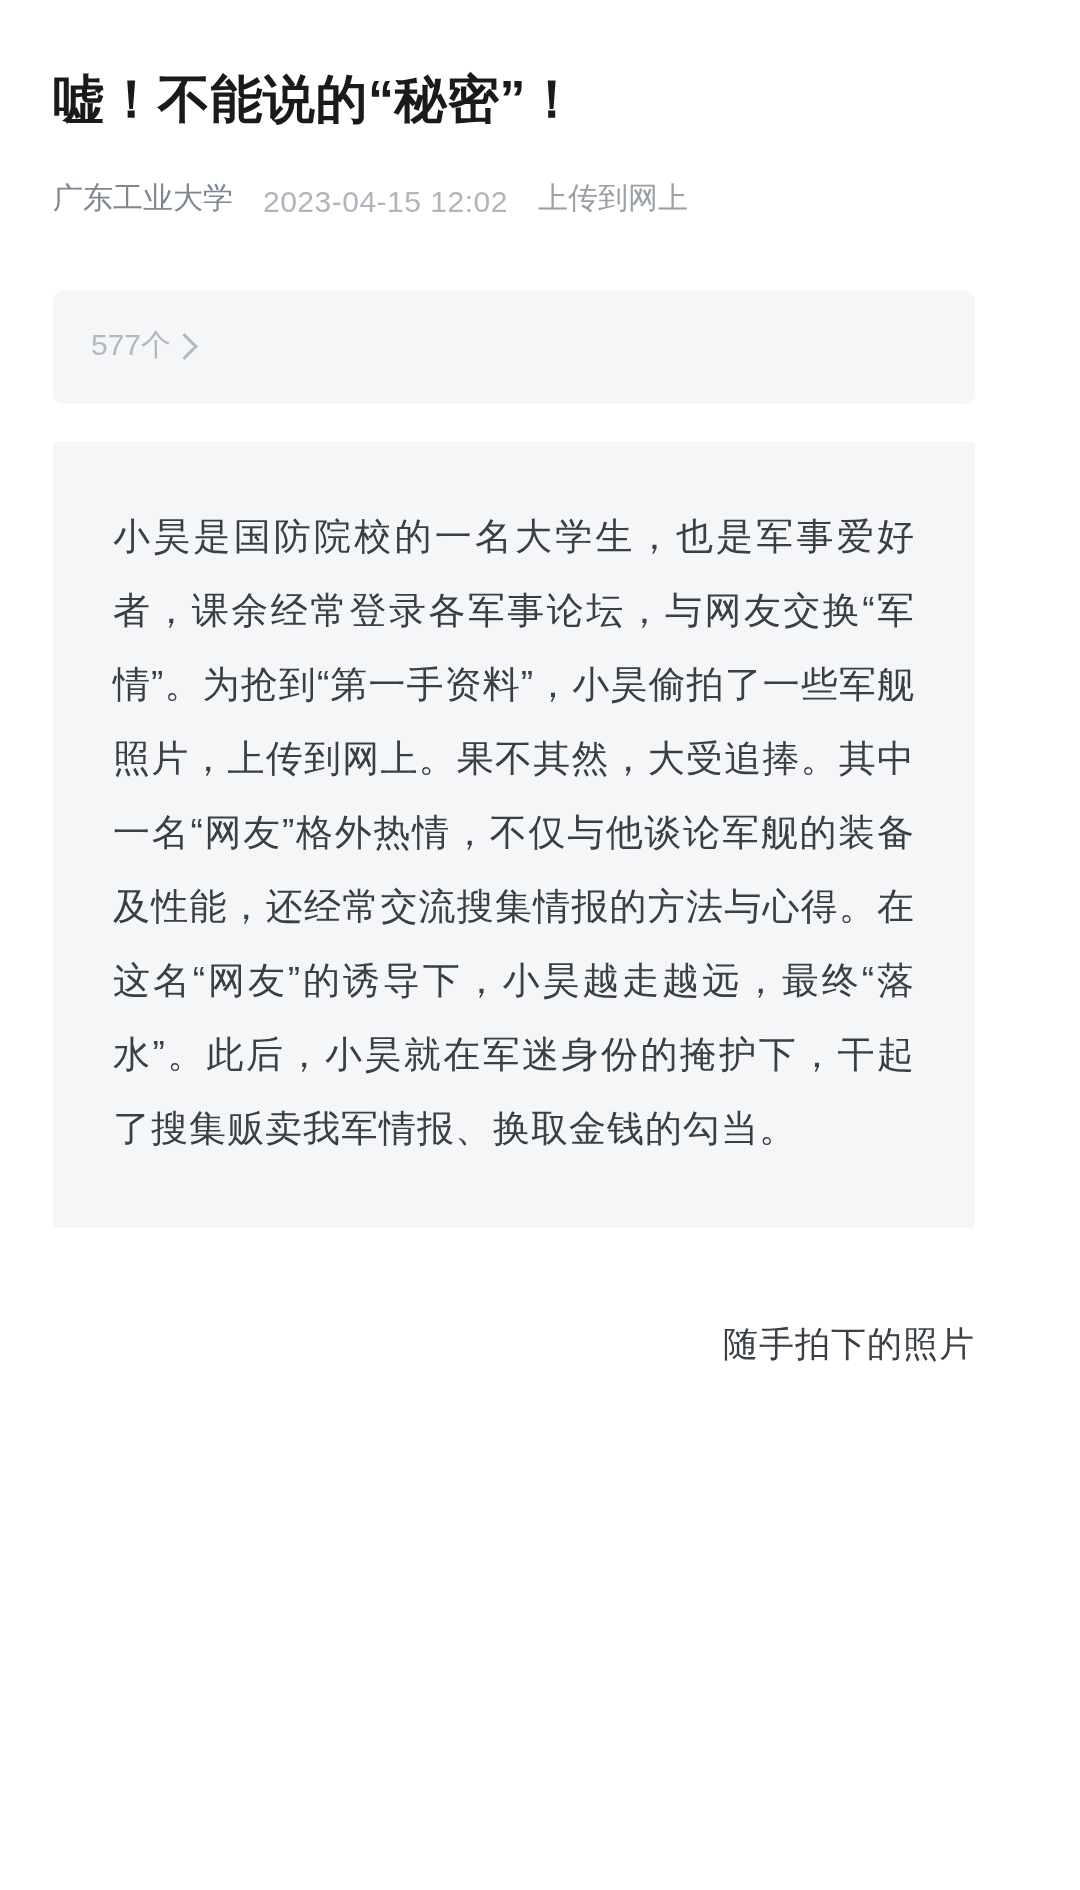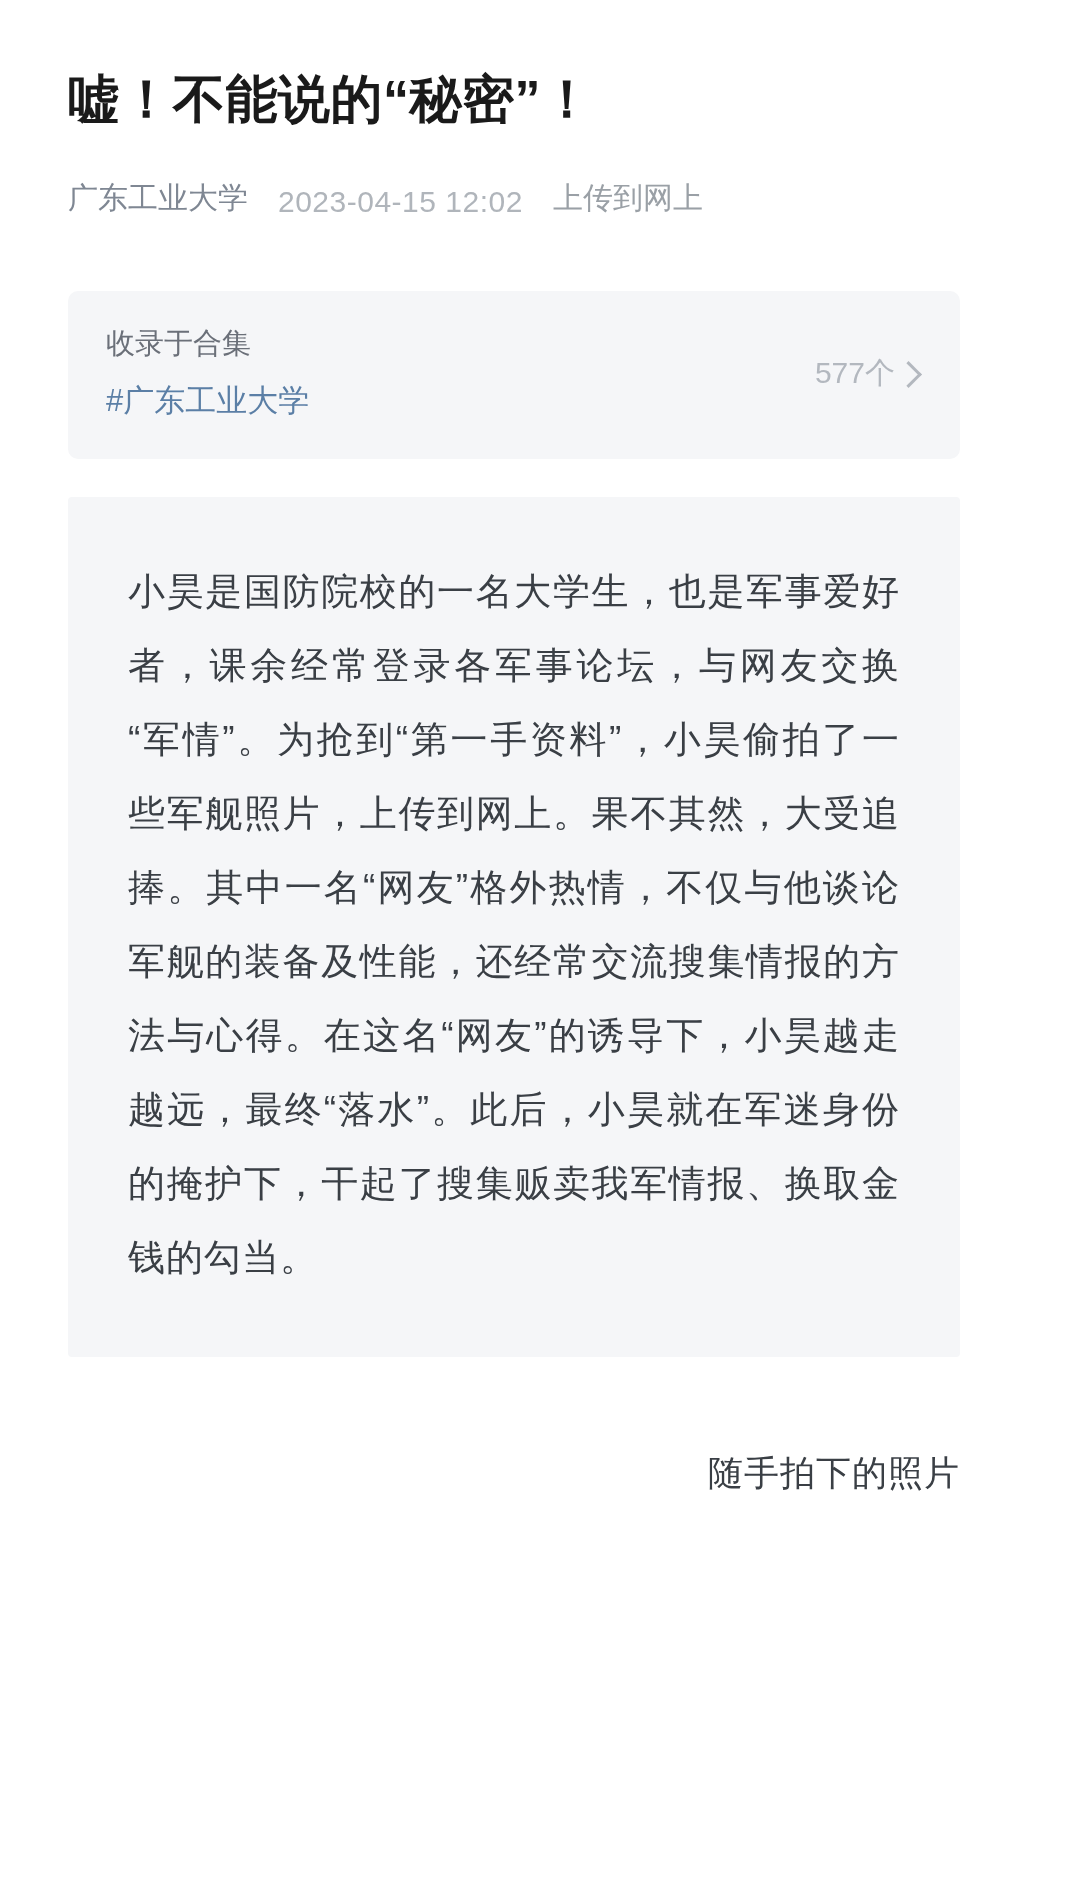--- a/index.html
+++ b/index.html
@@ -11,21 +11,21 @@
     width: 1080px;
     min-height: 1890px;
     font-family: "Liberation Sans", "DejaVu Sans", sans-serif;
     -webkit-font-smoothing: antialiased;
     color: #1a1a1a;
   }
   .page {
     width: 1028px;
     min-height: 1890px;
     box-sizing: border-box;
-    padding: 0 68px;
+    padding: 0 53px;
     background: #ffffff;
     position: relative;
   }
   .article-title {
     font-size: 52px;
     line-height: 1.35;
     font-weight: 700;
     color: #1a1a1a;
     letter-spacing: 0.5px;
     margin: 0;
@@ -129,24 +129,20 @@
 
   <h1 class="article-title">嘘！不能说的“秘密”！</h1>
 
   <div class="meta-row">
     <span class="meta-author">广东工业大学</span>
     <span class="meta-date">2023-04-15 12:02</span>
     <span class="meta-location">上传到网上</span>
   </div>
 
   <div class="collection-card">
-    <div class="collection-left">
-      <span class="collection-label">收录于合集</span>
-      <span class="collection-tag">#广东工业大学</span>
-    </div>
     <div class="collection-right">
       <span>577个</span>
       <span class="chevron"></span>
     </div>
   </div>
 
   <div class="body-card">
     <p class="body-text">小昊是国防院校的一名大学生，也是军事爱好者，课余经常登录各军事论坛，与网友交换“军情”。为抢到“第一手资料”，小昊偷拍了一些军舰照片，上传到网上。果不其然，大受追捧。其中一名“网友”格外热情，不仅与他谈论军舰的装备及性能，还经常交流搜集情报的方法与心得。在这名“网友”的诱导下，小昊越走越远，最终“落水”。此后，小昊就在军迷身份的掩护下，干起了搜集贩卖我军情报、换取金钱的勾当。</p>
   </div>
 

